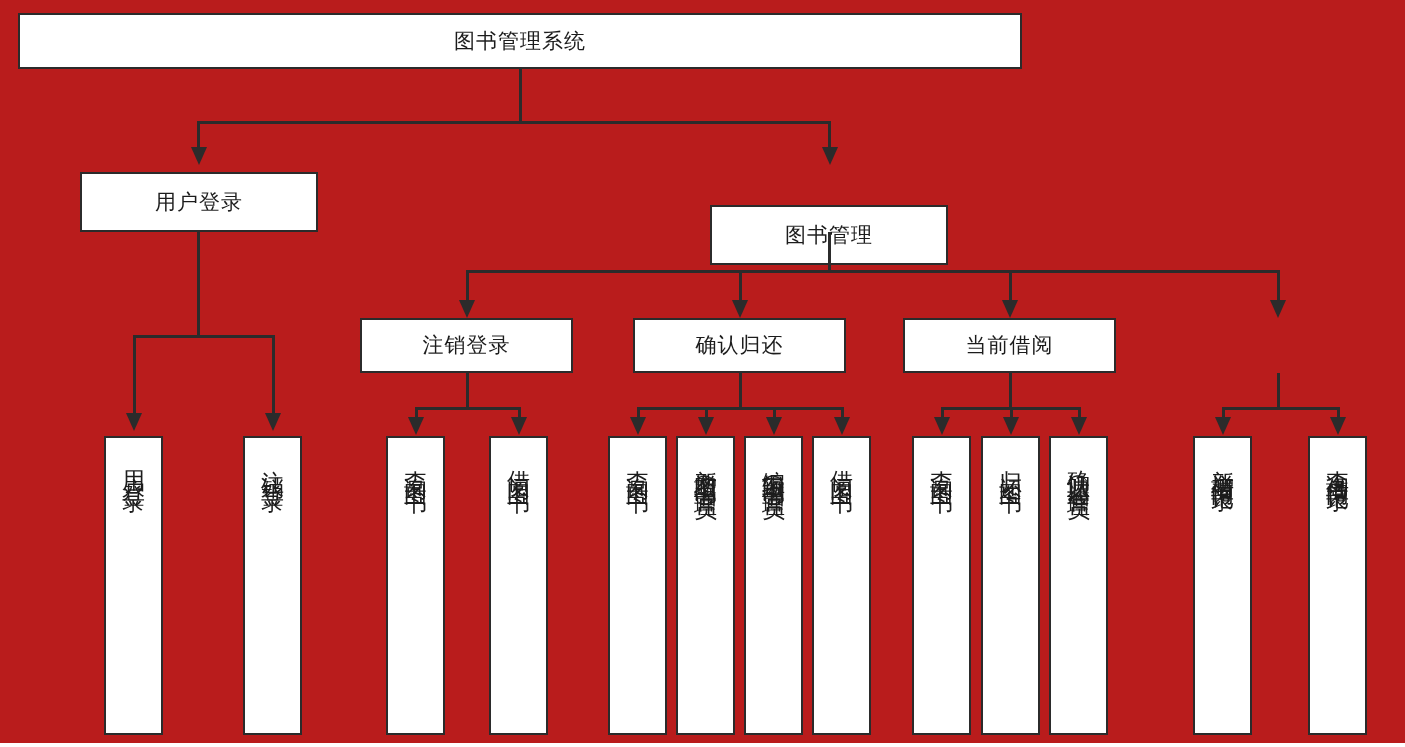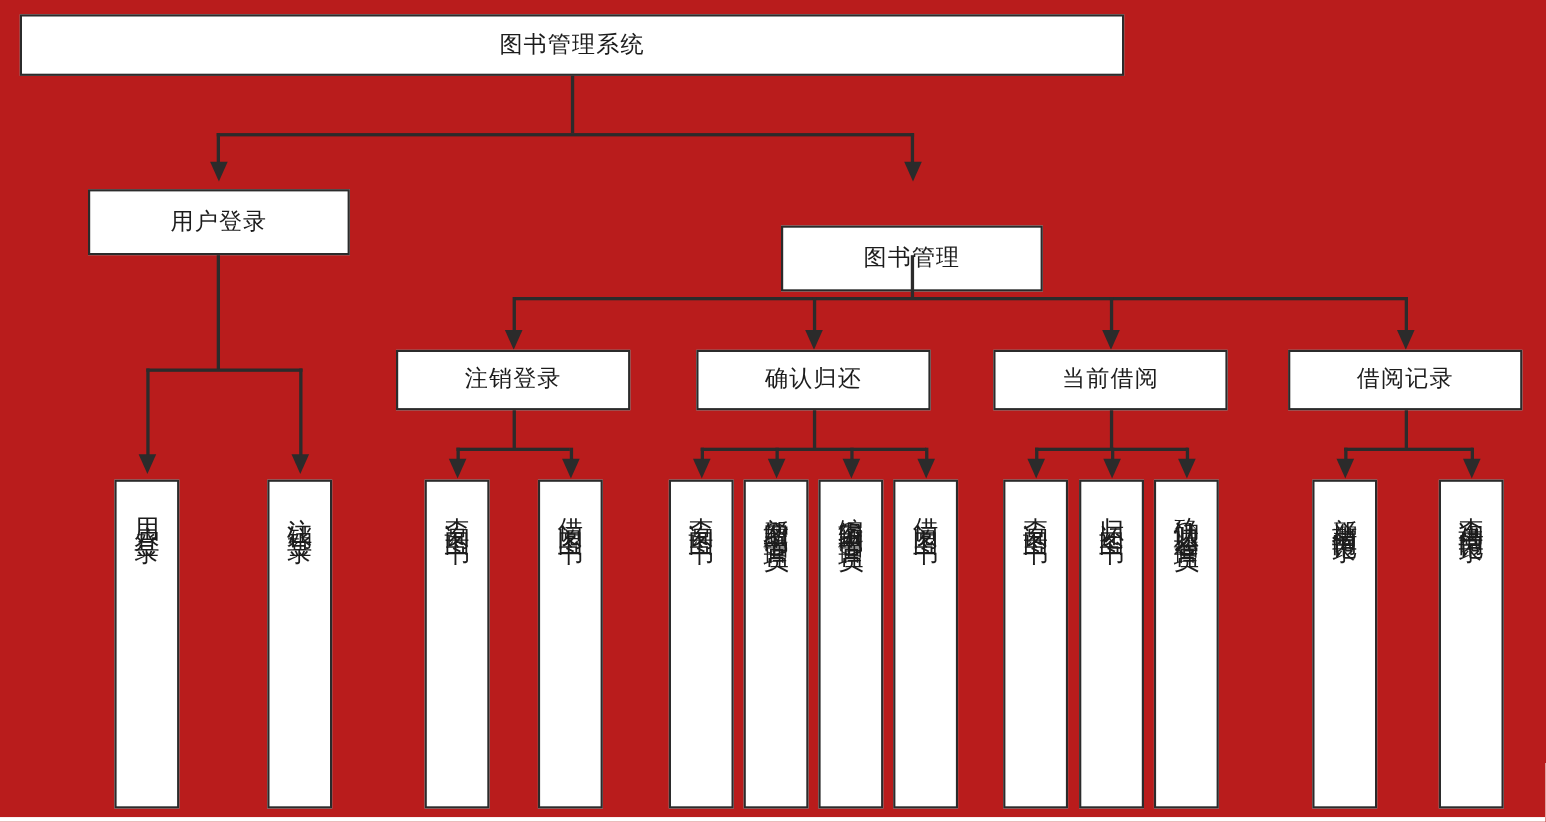--- a/index.html
+++ b/index.html
@@ -118,23 +118,20 @@
 
   <div class="node" style="left:360px;top:318px;width:213px;height:55px;">
     <span class="label">注销登录</span>
   </div>
   <div class="node" style="left:633px;top:318px;width:213px;height:55px;">
     <span class="label">确认归还</span>
   </div>
   <div class="node" style="left:903px;top:318px;width:213px;height:55px;">
     <span class="label">当前借阅</span>
   </div>
-  <div class="node" style="left:1171px;top:318px;width:213px;height:55px;">
-    <span class="label">借阅记录</span>
-  </div>
 
   <div class="conn v" style="left:466px;top:373px;height:36px;"></div>
   <div class="conn h" style="left:415px;top:407px;width:103px;"></div>
   <div class="conn v" style="left:415px;top:407px;height:12px;"></div>
   <div class="arrow" style="left:408px;top:417px;"></div>
   <div class="conn v" style="left:518px;top:407px;height:12px;"></div>
   <div class="arrow" style="left:511px;top:417px;"></div>
 
   <div class="conn v" style="left:739px;top:373px;height:36px;"></div>
   <div class="conn h" style="left:637px;top:407px;width:205px;"></div>

